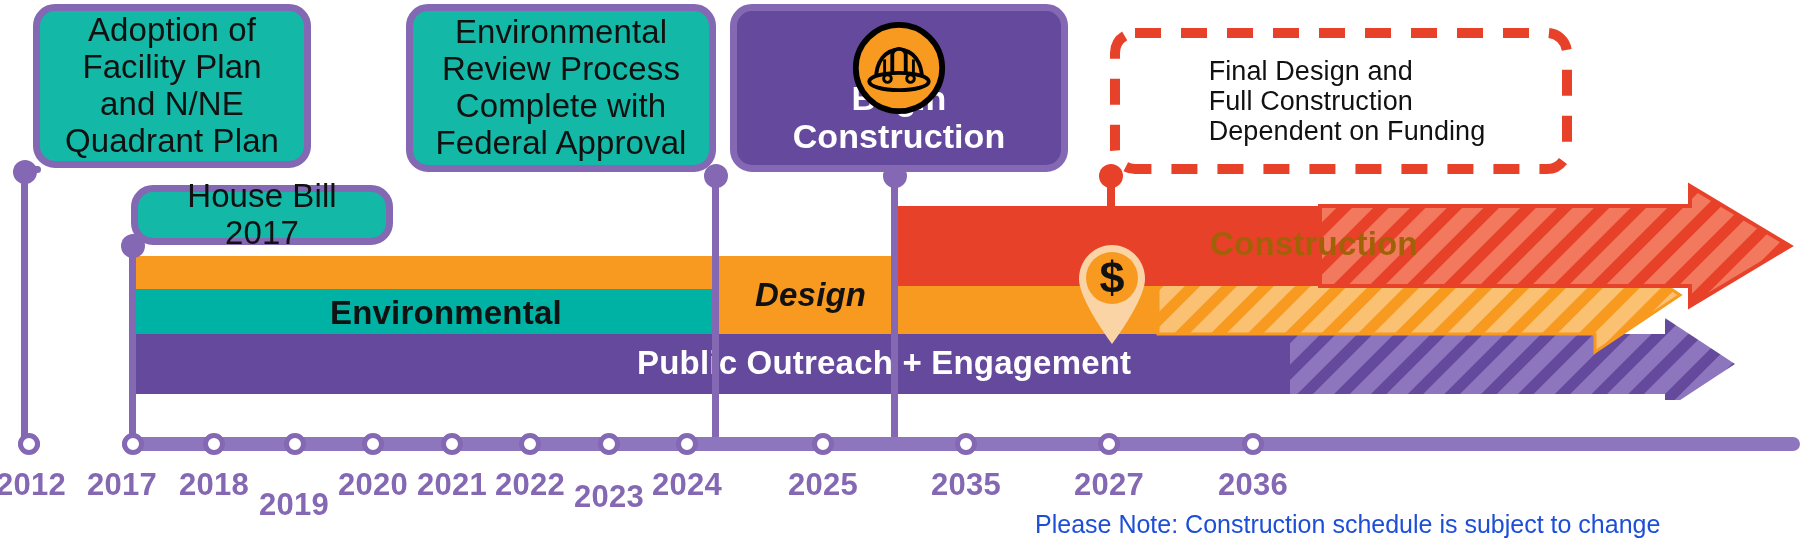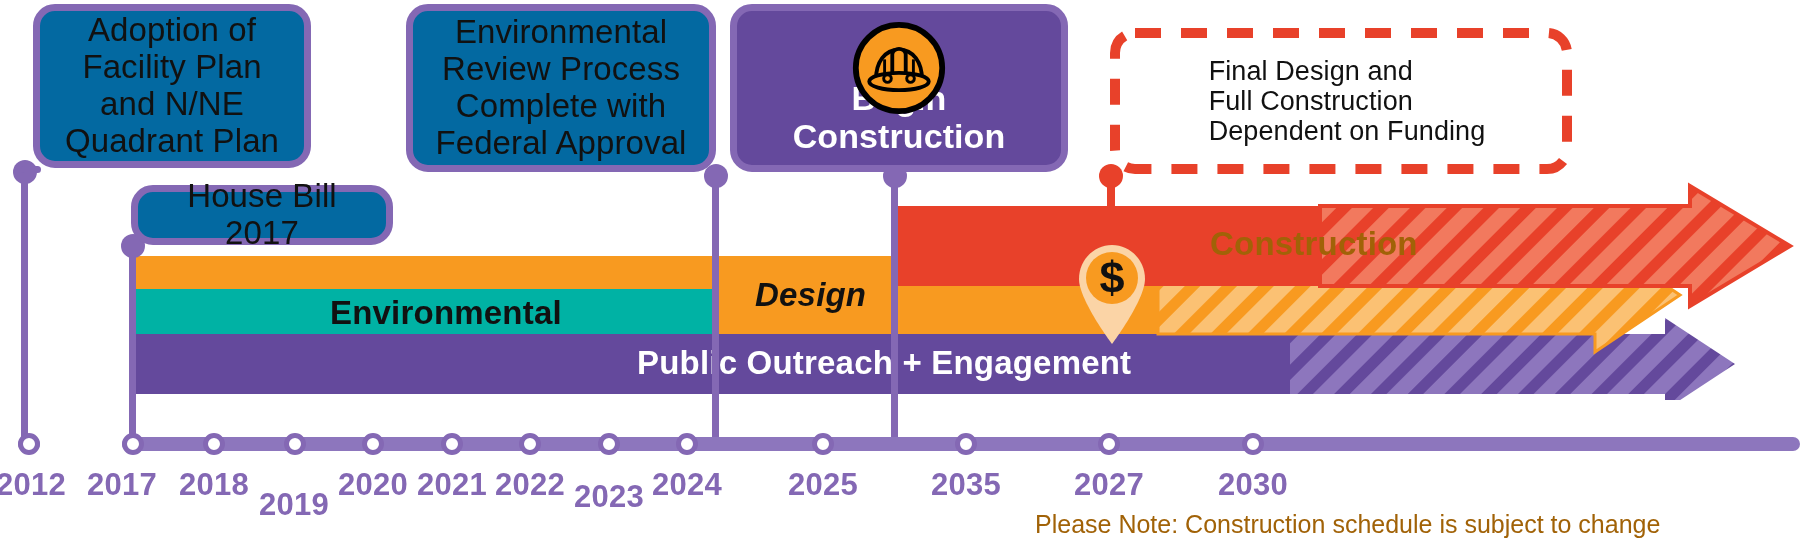--- a/index.html
+++ b/index.html
@@ -6,21 +6,21 @@
   body{
     width:1800px;height:557px;background:#ffffff;
     font-family:"Liberation Sans",sans-serif;
     overflow:hidden;position:relative;
   }
   #stage{position:absolute;left:0;top:0;width:1800px;height:557px;}
 
   
   .callout{
     position:absolute;box-sizing:border-box;
-    border:7px solid #8468b4;border-radius:22px;background:#0369a1;
+    border:7px solid #8468b4;border-radius:22px;background:#14b8a6;
     color:#111;text-align:center;line-height:1.12;
     display:flex;align-items:center;justify-content:center;
     font-weight:400;letter-spacing:.1px;
   }
   .callout .txt{display:block;padding:0 10px;white-space:pre-line;}
 
   .callout.filled{
     background:#64499c;border-color:#8468b4;color:#ffffff;
     font-weight:bold;
   }
@@ -51,21 +51,21 @@
   .axisline{position:absolute;background:#8d76bd;height:14px;border-radius:7px;}
   .tick{
     position:absolute;width:22px;height:22px;border-radius:50%;
     background:#ffffff;border:5px solid #8468b4;box-sizing:border-box;
   }
   .yearlabel{
     position:absolute;color:#8468b4;font-weight:bold;font-size:31px;
     text-align:center;letter-spacing:.3px;
   }
   .footnote{
-    position:absolute;color:#a16207;font-size:25px;white-space:nowrap;
+    position:absolute;color:#1d4ed8;font-size:25px;white-space:nowrap;
   }
 
   
   .pin{position:absolute;}
 </style>
 </head>
 <body>
 
 <div id="stage">
 
@@ -197,17 +197,17 @@
   <div class="yearlabel" style="left:168px;top:467px;width:92px;">2018</div>
   <div class="yearlabel" style="left:248px;top:467px;width:92px;margin-top:20px;">2019</div>
   <div class="yearlabel" style="left:327px;top:467px;width:92px;">2020</div>
   <div class="yearlabel" style="left:406px;top:467px;width:92px;">2021</div>
   <div class="yearlabel" style="left:484px;top:467px;width:92px;">2022</div>
   <div class="yearlabel" style="left:563px;top:479px;width:92px;">2023</div>
   <div class="yearlabel" style="left:641px;top:467px;width:92px;">2024</div>
   <div class="yearlabel" style="left:777px;top:467px;width:92px;">2025</div>
   <div class="yearlabel" style="left:920px;top:467px;width:92px;">2035</div>
   <div class="yearlabel" style="left:1063px;top:467px;width:92px;">2027</div>
-  <div class="yearlabel" style="left:1207px;top:467px;width:92px;">2030</div>
+  <div class="yearlabel" style="left:1207px;top:467px;width:92px;">2036</div>
 
   <div class="footnote" style="left:1035px;top:510px;">Please Note: Construction schedule is subject to change</div>
 
 </div>
 
 </body></html>

